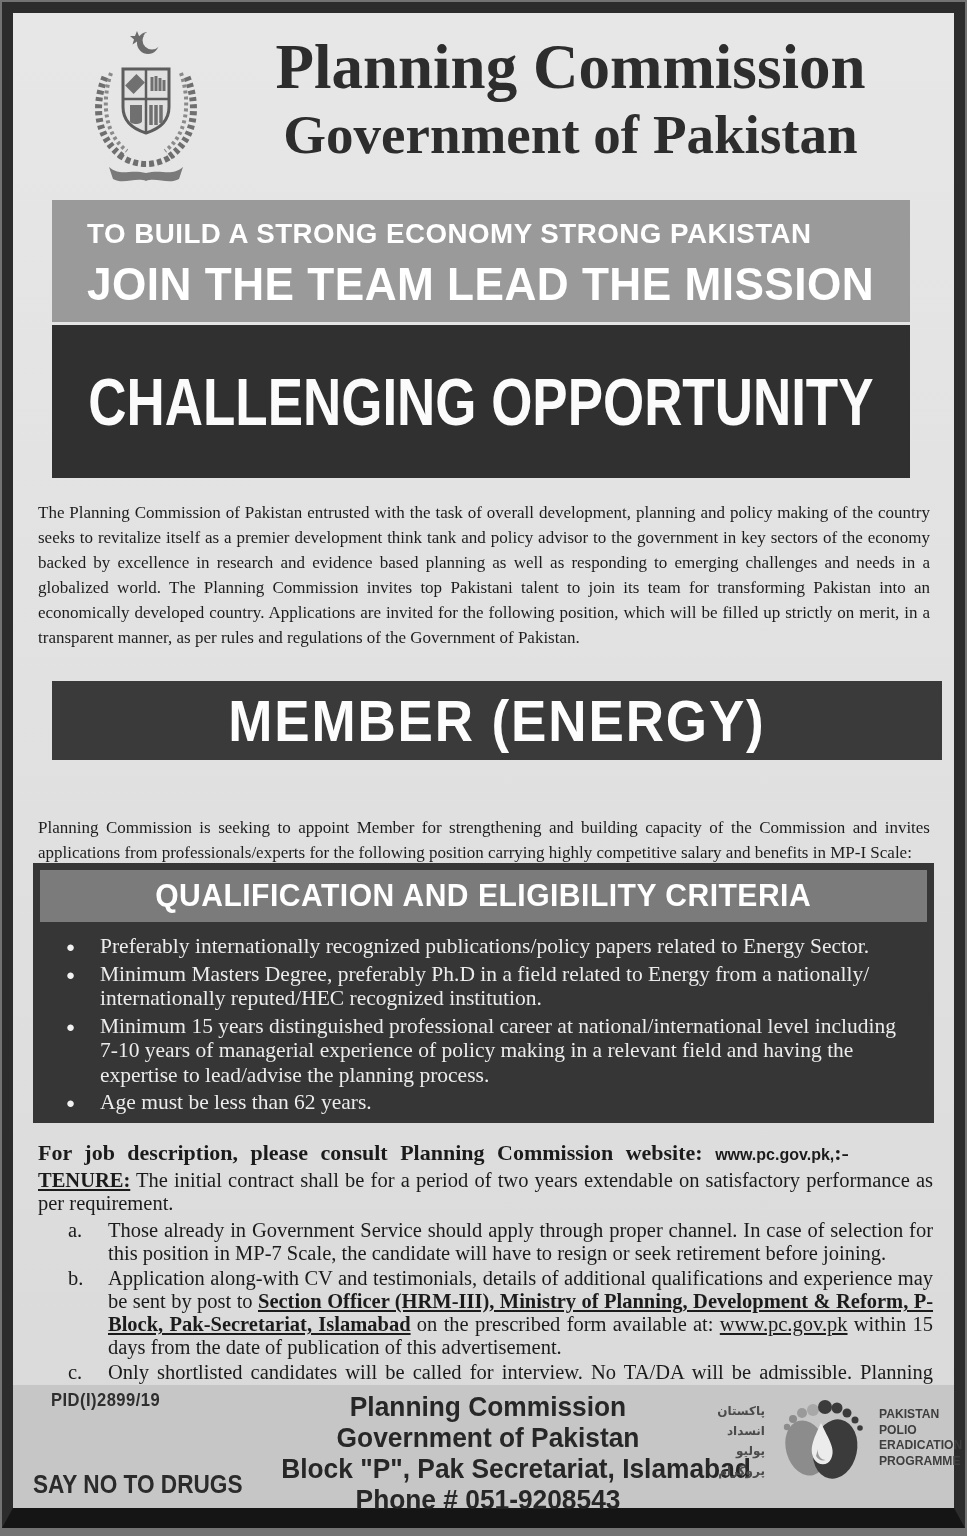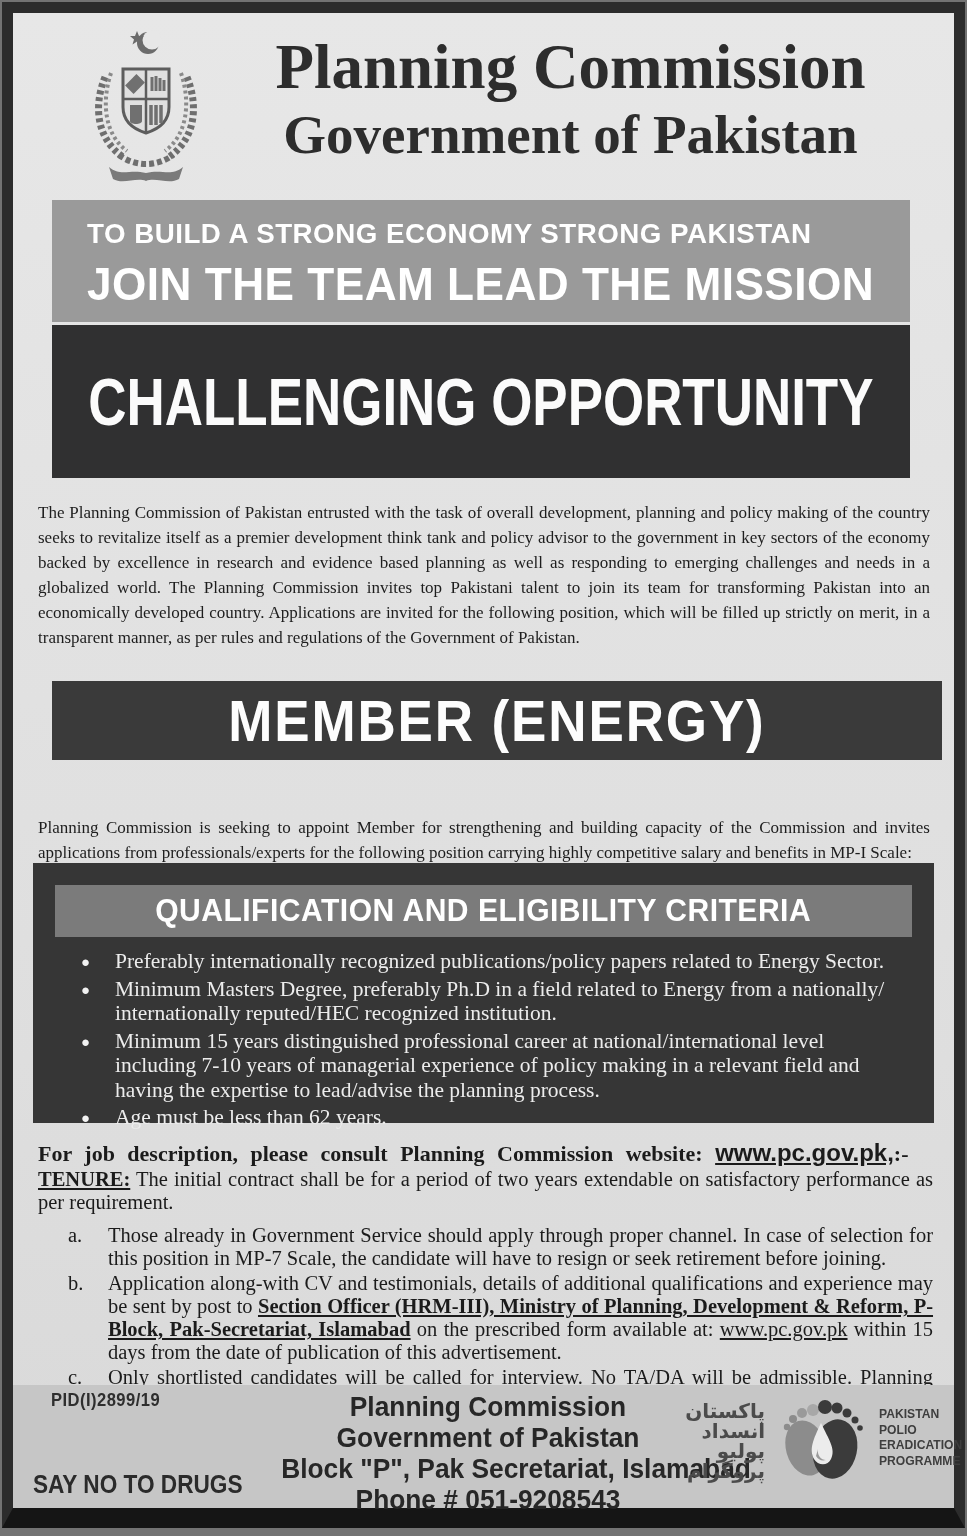--- a/index.html
+++ b/index.html
@@ -39,51 +39,51 @@
 
   
   .member{position:absolute;left:23px;top:668px;width:890px;height:79px;background:#3a3a3a;
           display:flex;align-items:center;justify-content:center;margin-left:16px;}
   .member span{color:#fdfdfd;font-family:"Liberation Sans",sans-serif;font-weight:bold;
           font-size:57px;letter-spacing:2px;transform:scaleX(.93);transform-origin:center;
           white-space:nowrap;}
 
   
   .qual{position:absolute;left:20px;top:850px;width:901px;height:260px;background:#363636;
-        box-sizing:border-box;padding:22px;}
+        box-sizing:border-box;padding:7px;}
   .qual-strip{height:52px;background:#7b7b7b;display:flex;align-items:center;justify-content:center;}
   .qual-strip span{color:#ffffff;font-family:"Liberation Sans",sans-serif;font-weight:bold;
         font-size:31px;letter-spacing:.5px;transform:scaleX(.97);white-space:nowrap;}
   .bullets{margin:12px 0 0 0;padding:0;list-style:none;color:#ececec;font-size:21.5px;line-height:24.5px;}
   .bullets li{position:relative;padding-left:60px;padding-right:14px;margin-bottom:3px;}
   .bullets li::before{content:"●";position:absolute;left:26px;top:1px;font-size:15px;color:#f2f2f2;}
 
   
   .notes{position:absolute;left:25px;top:1128px;width:895px;color:#1b1b1b;
          font-size:20.5px;line-height:23px;}
   .jobline{font-weight:bold;font-size:22px;word-spacing:7px;margin-bottom:3px;white-space:nowrap;}
-  .jobline .lnk{text-decoration:underline;font-family:"Liberation Sans",sans-serif;font-size:24px;}
-  .tenure{text-align:justify;text-align-last:left;margin-bottom:10px;}
+  .jobline .lnk{font-family:"Liberation Sans",sans-serif;font-size:16px;}
+  .tenure{text-align:justify;text-align-last:left;margin-bottom:4px;}
   .tenure .lbl{font-weight:bold;text-decoration:underline;}
   .nitem{position:relative;padding-left:70px;text-align:justify;text-align-last:left;margin-bottom:2px;}
   .nitem .marker{position:absolute;left:30px;top:0;}
   .addr{font-weight:bold;text-decoration:underline;}
   .ulink{text-decoration:underline;}
 
   
   .footer{position:absolute;left:0;top:1372px;width:941px;height:123px;background:#c6c6c6;}
   .pid{position:absolute;left:38px;top:5px;color:#2e2e2e;font-family:"Liberation Sans",sans-serif;
        font-weight:bold;font-size:18px;letter-spacing:.5px;transform:scaleX(.92);transform-origin:left center;}
   .drugs{position:absolute;left:20px;bottom:8px;color:#2b2b2b;font-family:"Liberation Sans",sans-serif;
        font-weight:bold;font-size:26px;transform:scaleX(.87);transform-origin:left center;white-space:nowrap;}
   .org{position:absolute;left:255px;top:6px;width:440px;text-align:center;color:#272727;
        font-family:"Liberation Sans",sans-serif;font-weight:bold;font-size:28px;line-height:31px;
        transform:scaleX(.94);transform-origin:center top;white-space:nowrap;}
   .urdu{position:absolute;left:652px;top:16px;width:100px;text-align:right;color:#4b4b4b;
-       font-family:"DejaVu Sans",sans-serif;font-size:20px;line-height:20px;font-weight:bold;}
+       font-family:"DejaVu Sans",sans-serif;font-size:12px;line-height:20px;font-weight:bold;}
   .polio-logo{position:absolute;left:760px;top:8px;width:100px;height:100px;}
   .polio-text{position:absolute;left:866px;top:22px;color:#3e3e3e;font-family:"Liberation Sans",sans-serif;
        font-weight:bold;font-size:12.5px;line-height:15.5px;transform:scaleX(.97);transform-origin:left top;}
 </style>
 </head>
 <body>
 
 <div class="page">
   <div class="frame">
 

